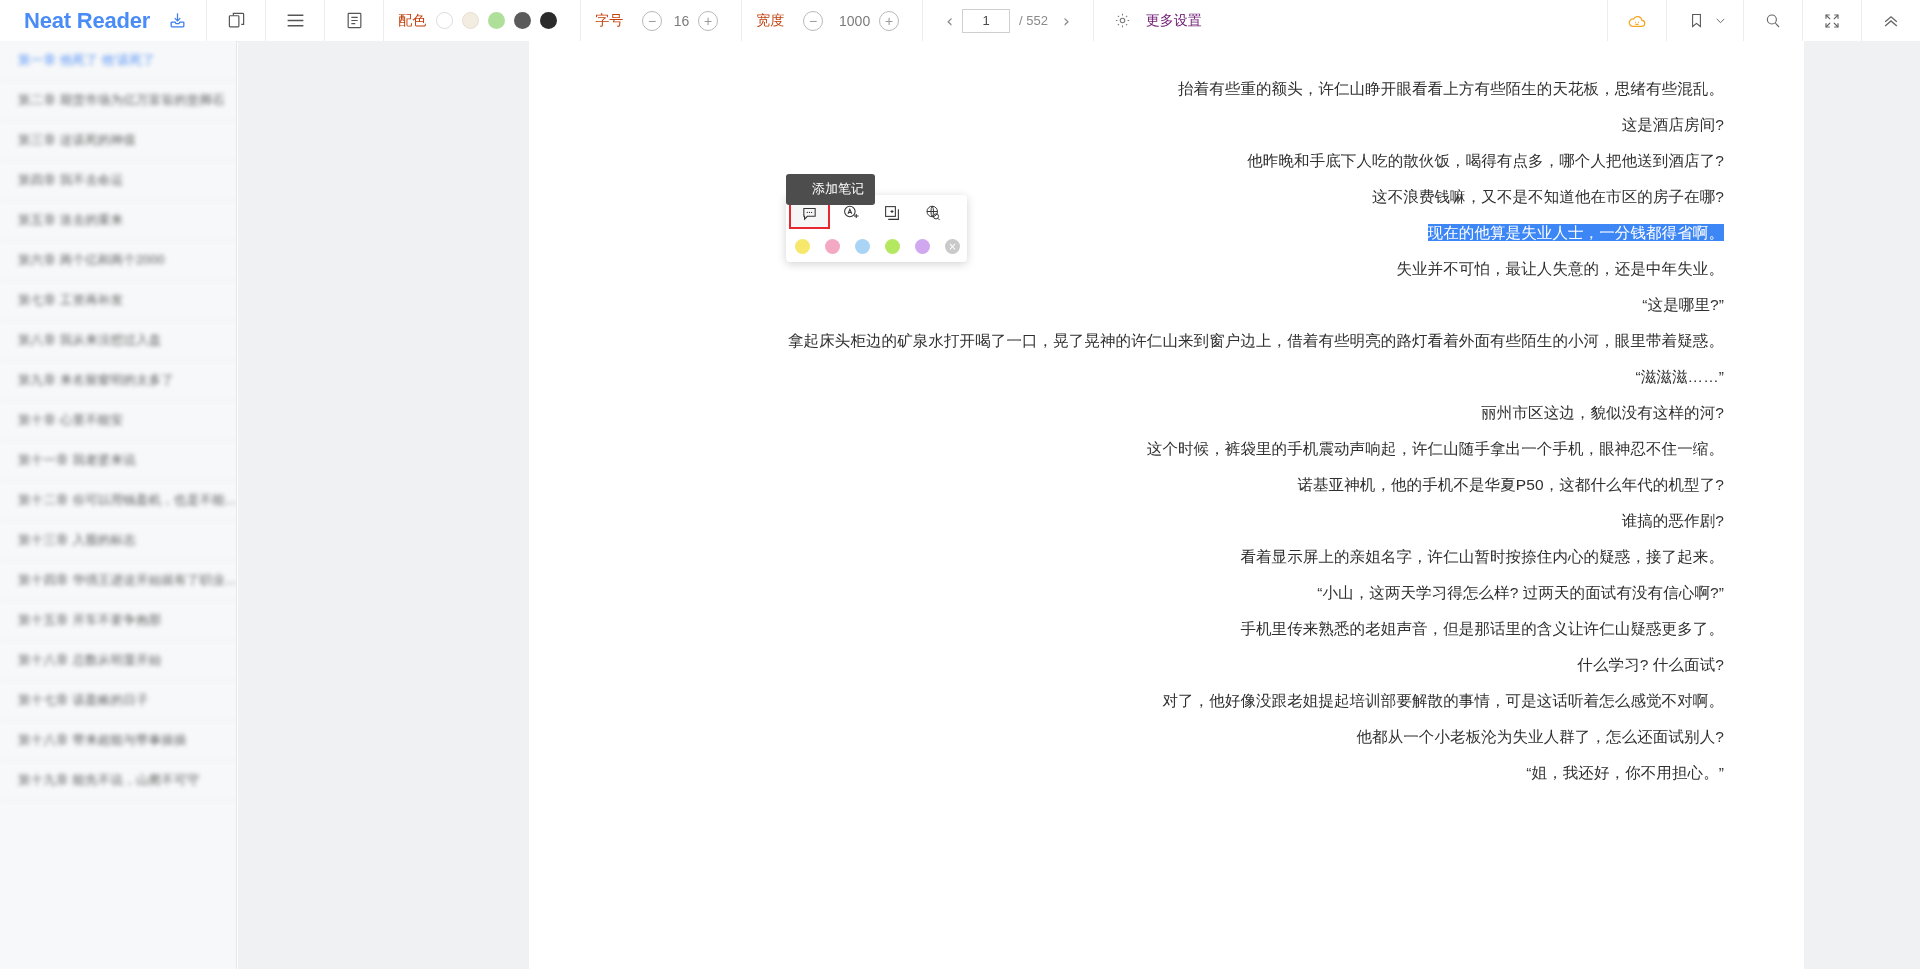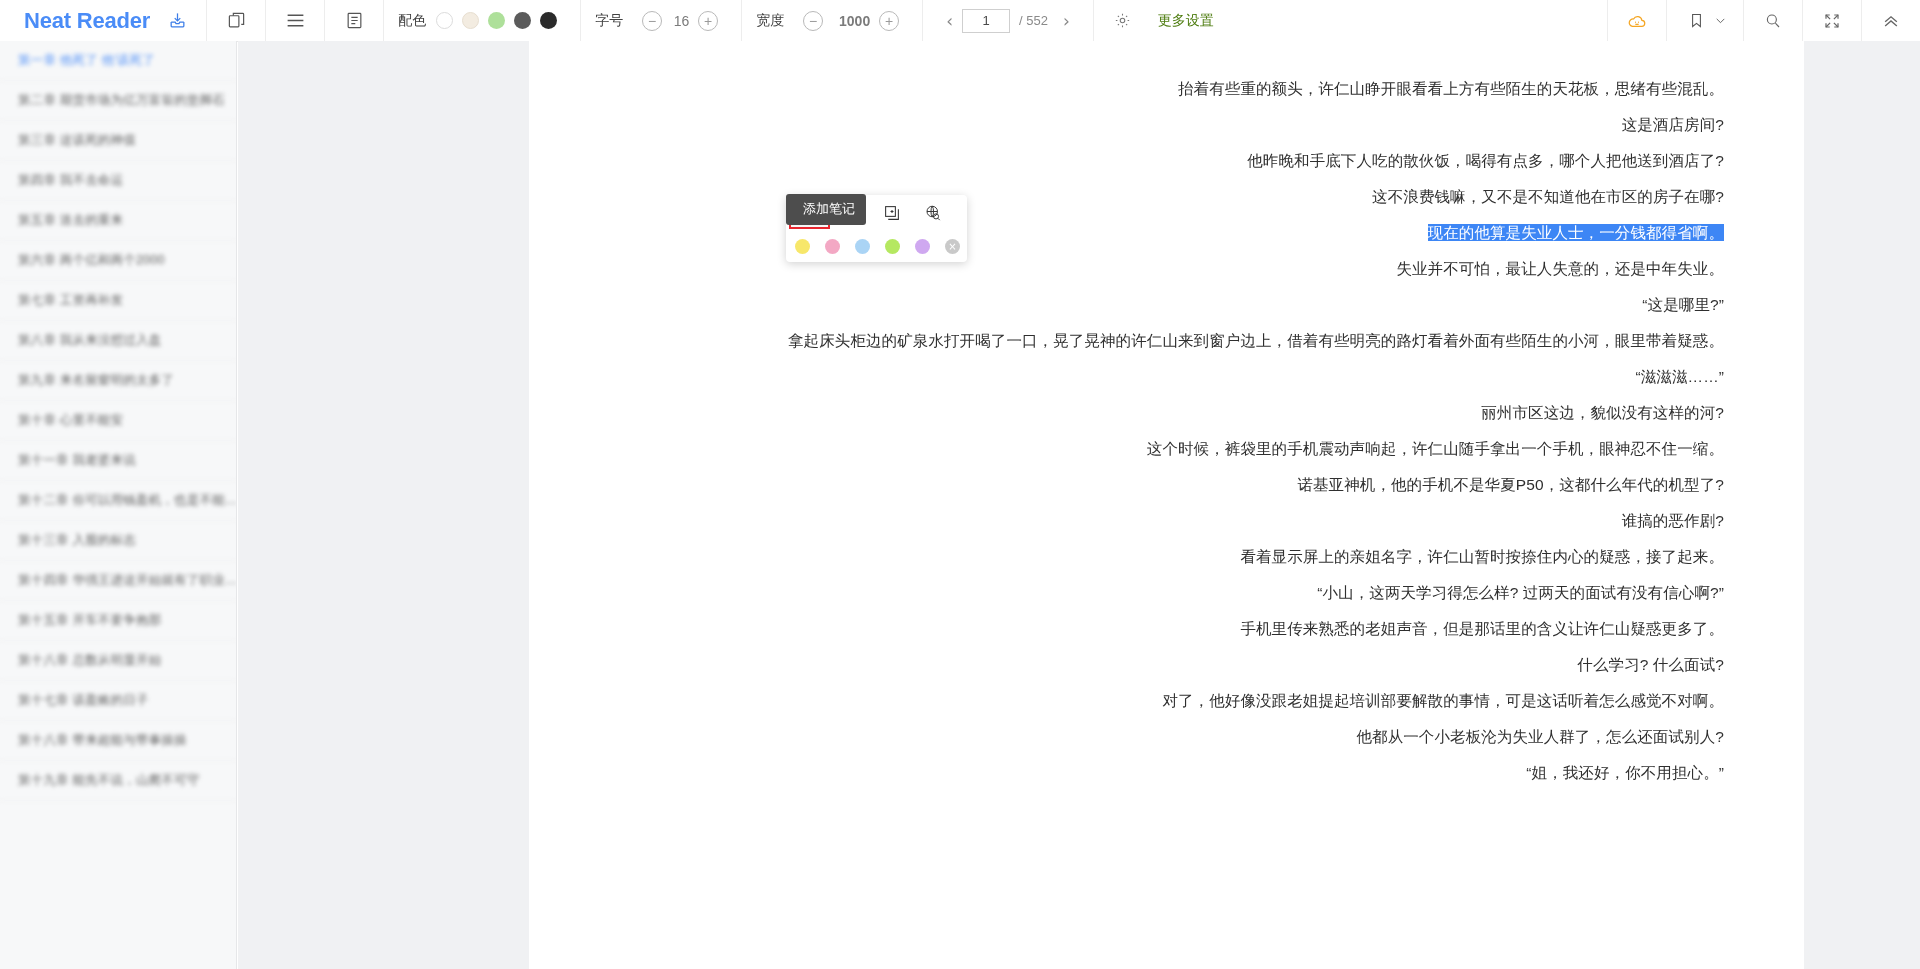--- a/index.html
+++ b/index.html
@@ -50,21 +50,21 @@
     width: 30px; height: 30px;
     display: flex; align-items: center; justify-content: center;
     color: #5a5a5a;
     cursor: pointer;
     flex: none;
   }
   .icon-btn svg { display: block; }
 
   .tb-label {
     font-size: 14px;
-    color: #404040;
+    color: #c2410c;
     margin-right: 10px;
     white-space: nowrap;
   }
   .swatch {
     width: 17px; height: 17px;
     border-radius: 50%;
     margin: 0 9px 0 0;
     flex: none;
     cursor: pointer;
   }
@@ -87,21 +87,21 @@
     margin: 0 9px;
     font-family: "Liberation Sans", sans-serif;
   }
   .step-val {
     font-size: 14px;
     color: #7b7b7b;
     min-width: 18px;
     text-align: right;
     white-space: nowrap;
   }
-  .step-val.wide { min-width: 38px; font-weight: bold; }
+  .step-val.wide { min-width: 38px; }
 
   .pg-arrow {
     font-size: 17px;
     color: #8a8a8a;
     cursor: pointer;
     padding: 0 9px;
     user-select: none;
     font-family: "DejaVu Sans", sans-serif;
   }
   .pg-input {
@@ -115,22 +115,22 @@
     font-family: "Liberation Sans", sans-serif;
   }
   .pg-total {
     font-size: 13px;
     color: #8a8a8a;
     margin: 0 6px 0 9px;
     white-space: nowrap;
   }
   .more-txt {
     font-size: 14px;
-    color: #4d7c0f;
-    margin-left: 20px;
+    color: #701a75;
+    margin-left: 8px;
     white-space: nowrap;
     font-family: Liberation Mono, monospace;
   }
   .tb-spacer { flex: 1 1 auto; }
 
   
   .sidebar {
     position: absolute;
     top: 41px; left: 0;
     width: 237px;
@@ -205,25 +205,24 @@
   }
 
   
   .annot-tooltip {
     position: absolute;
     left: 786px;
     top: 174px;
     background: #4d4d4d;
     color: #ffffff;
     font-size: 13px;
-    padding: 6px 11px 7px 17px;
+    padding: 6px 11px 7px 26px;
     border-radius: 3px;
     white-space: nowrap;
     z-index: 40;
-    margin-top: 20px;
   }
   .annot-panel {
     position: absolute;
     left: 786px;
     top: 195px;
     width: 181px;
     height: 67px;
     background: #ffffff;
     border-radius: 4px;
     box-shadow: 0 2px 10px rgba(0,0,0,0.18);

